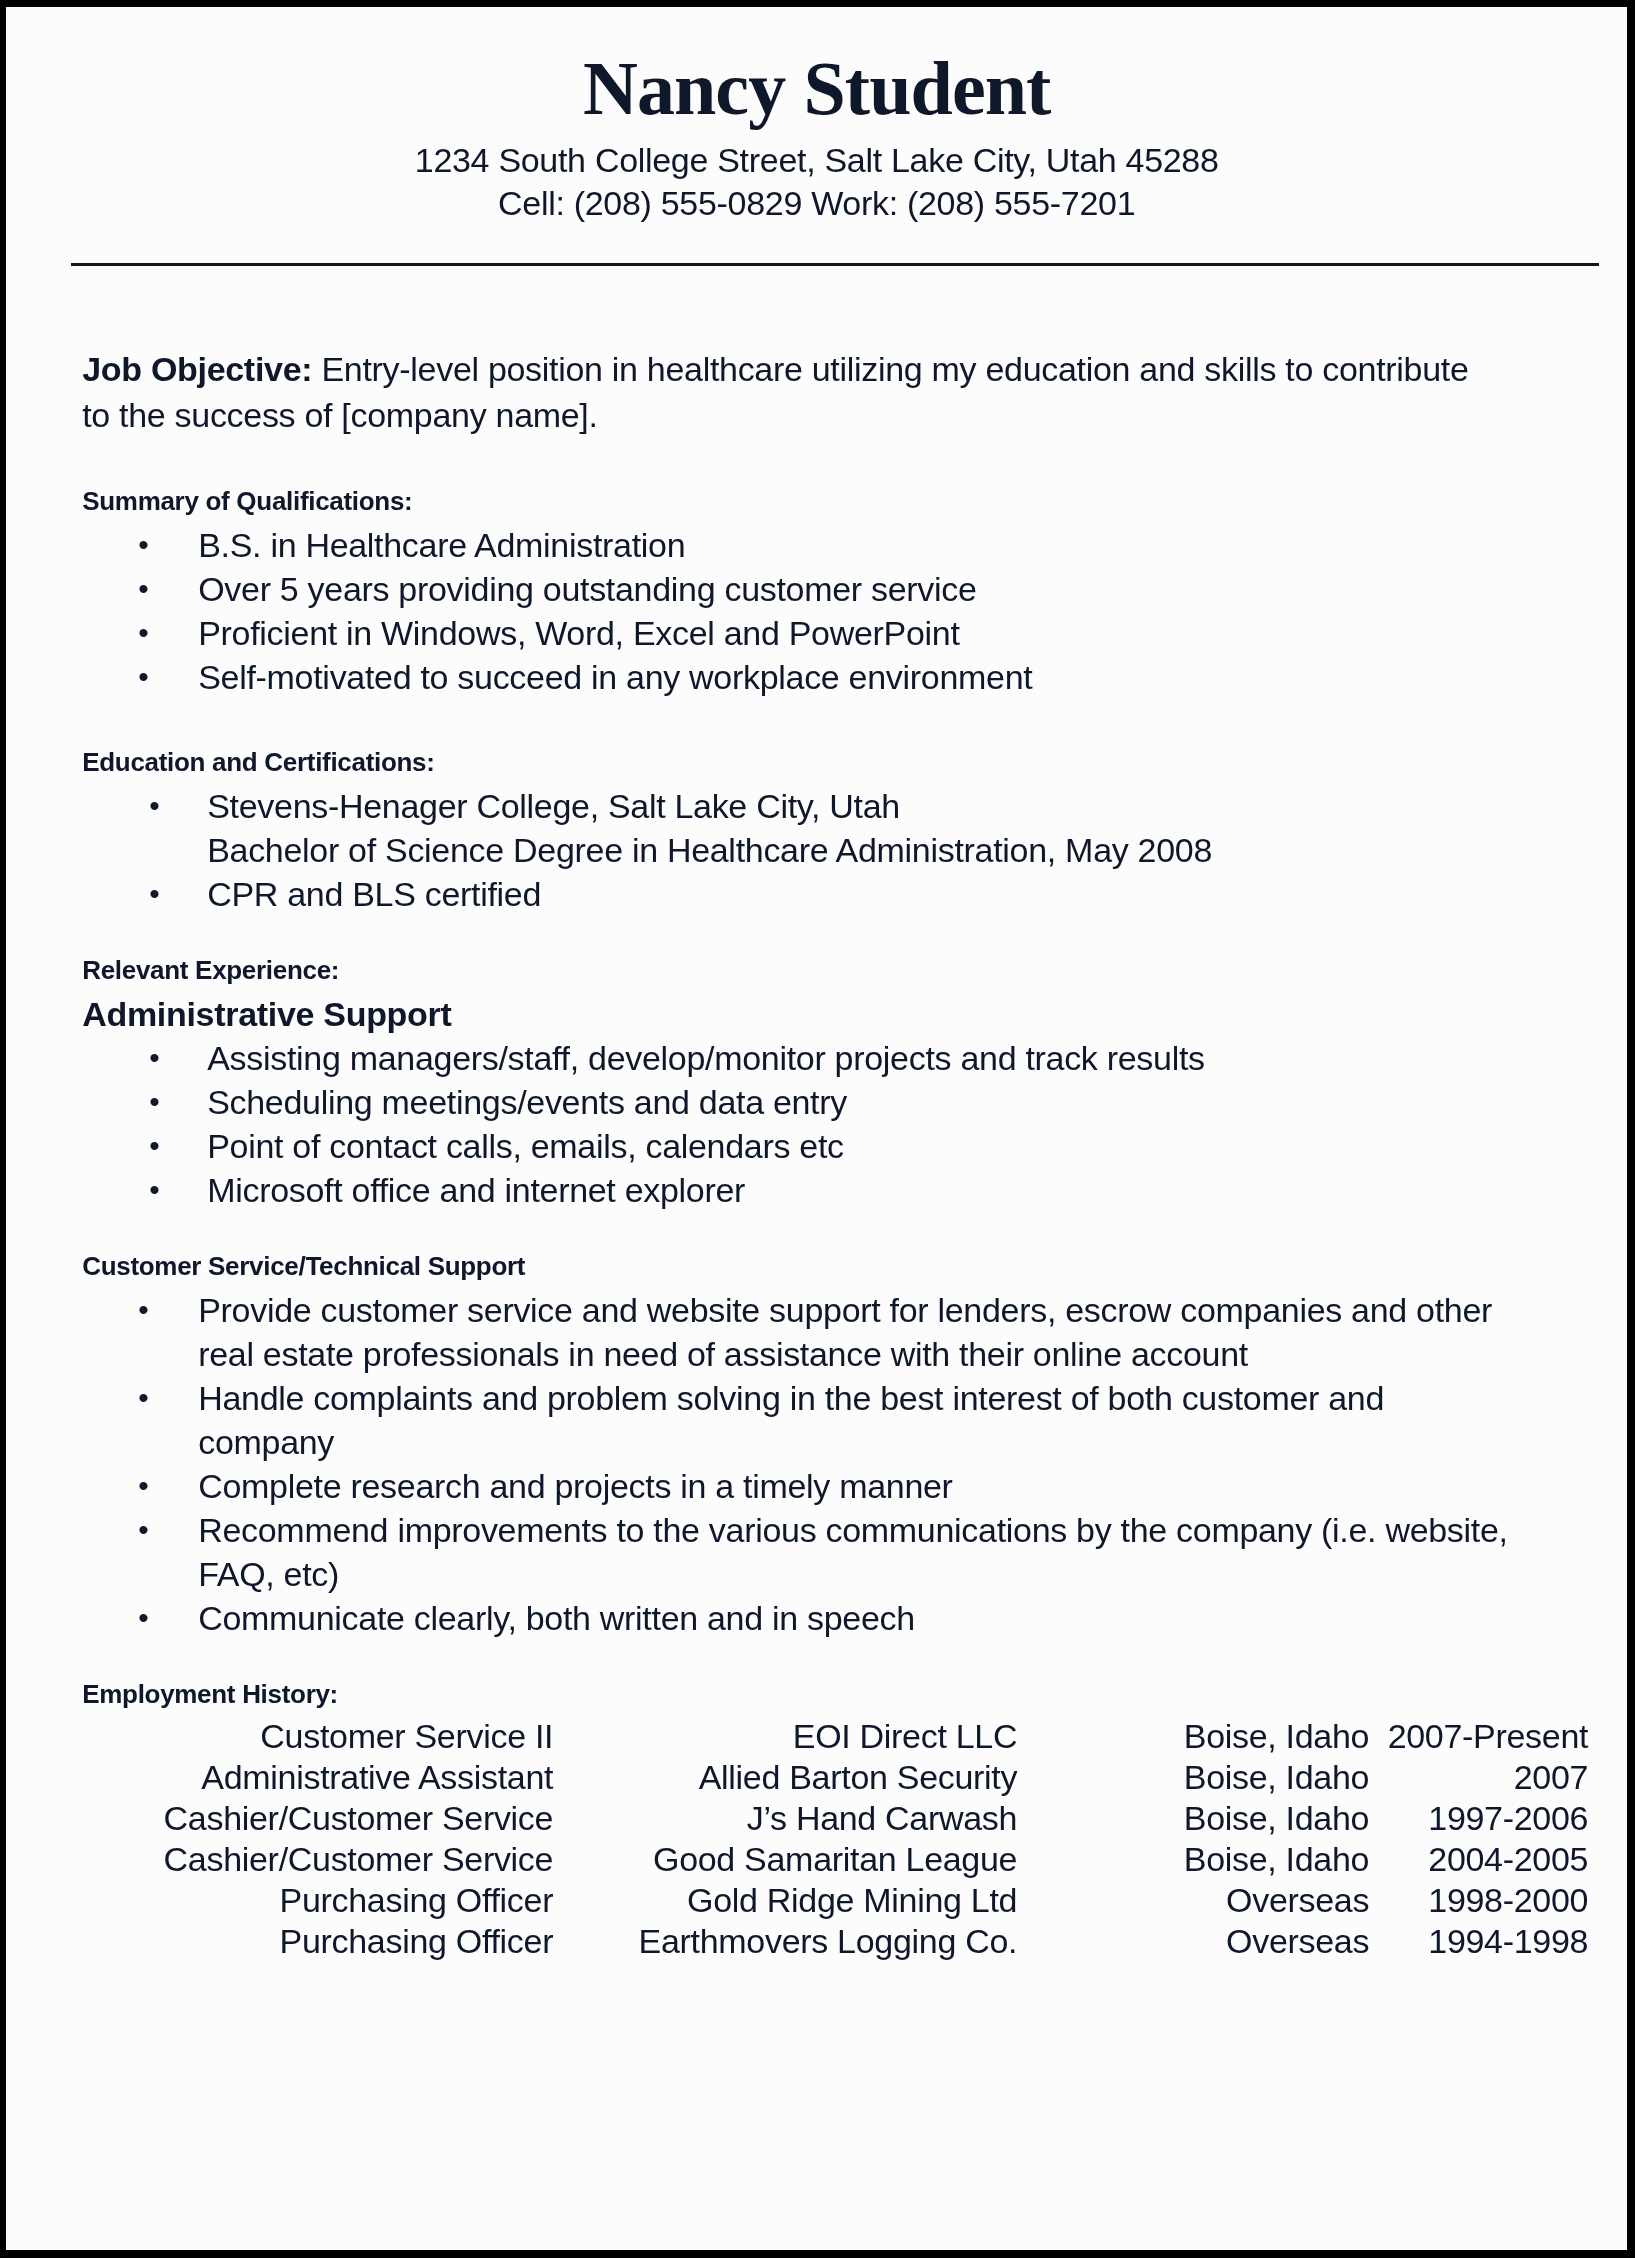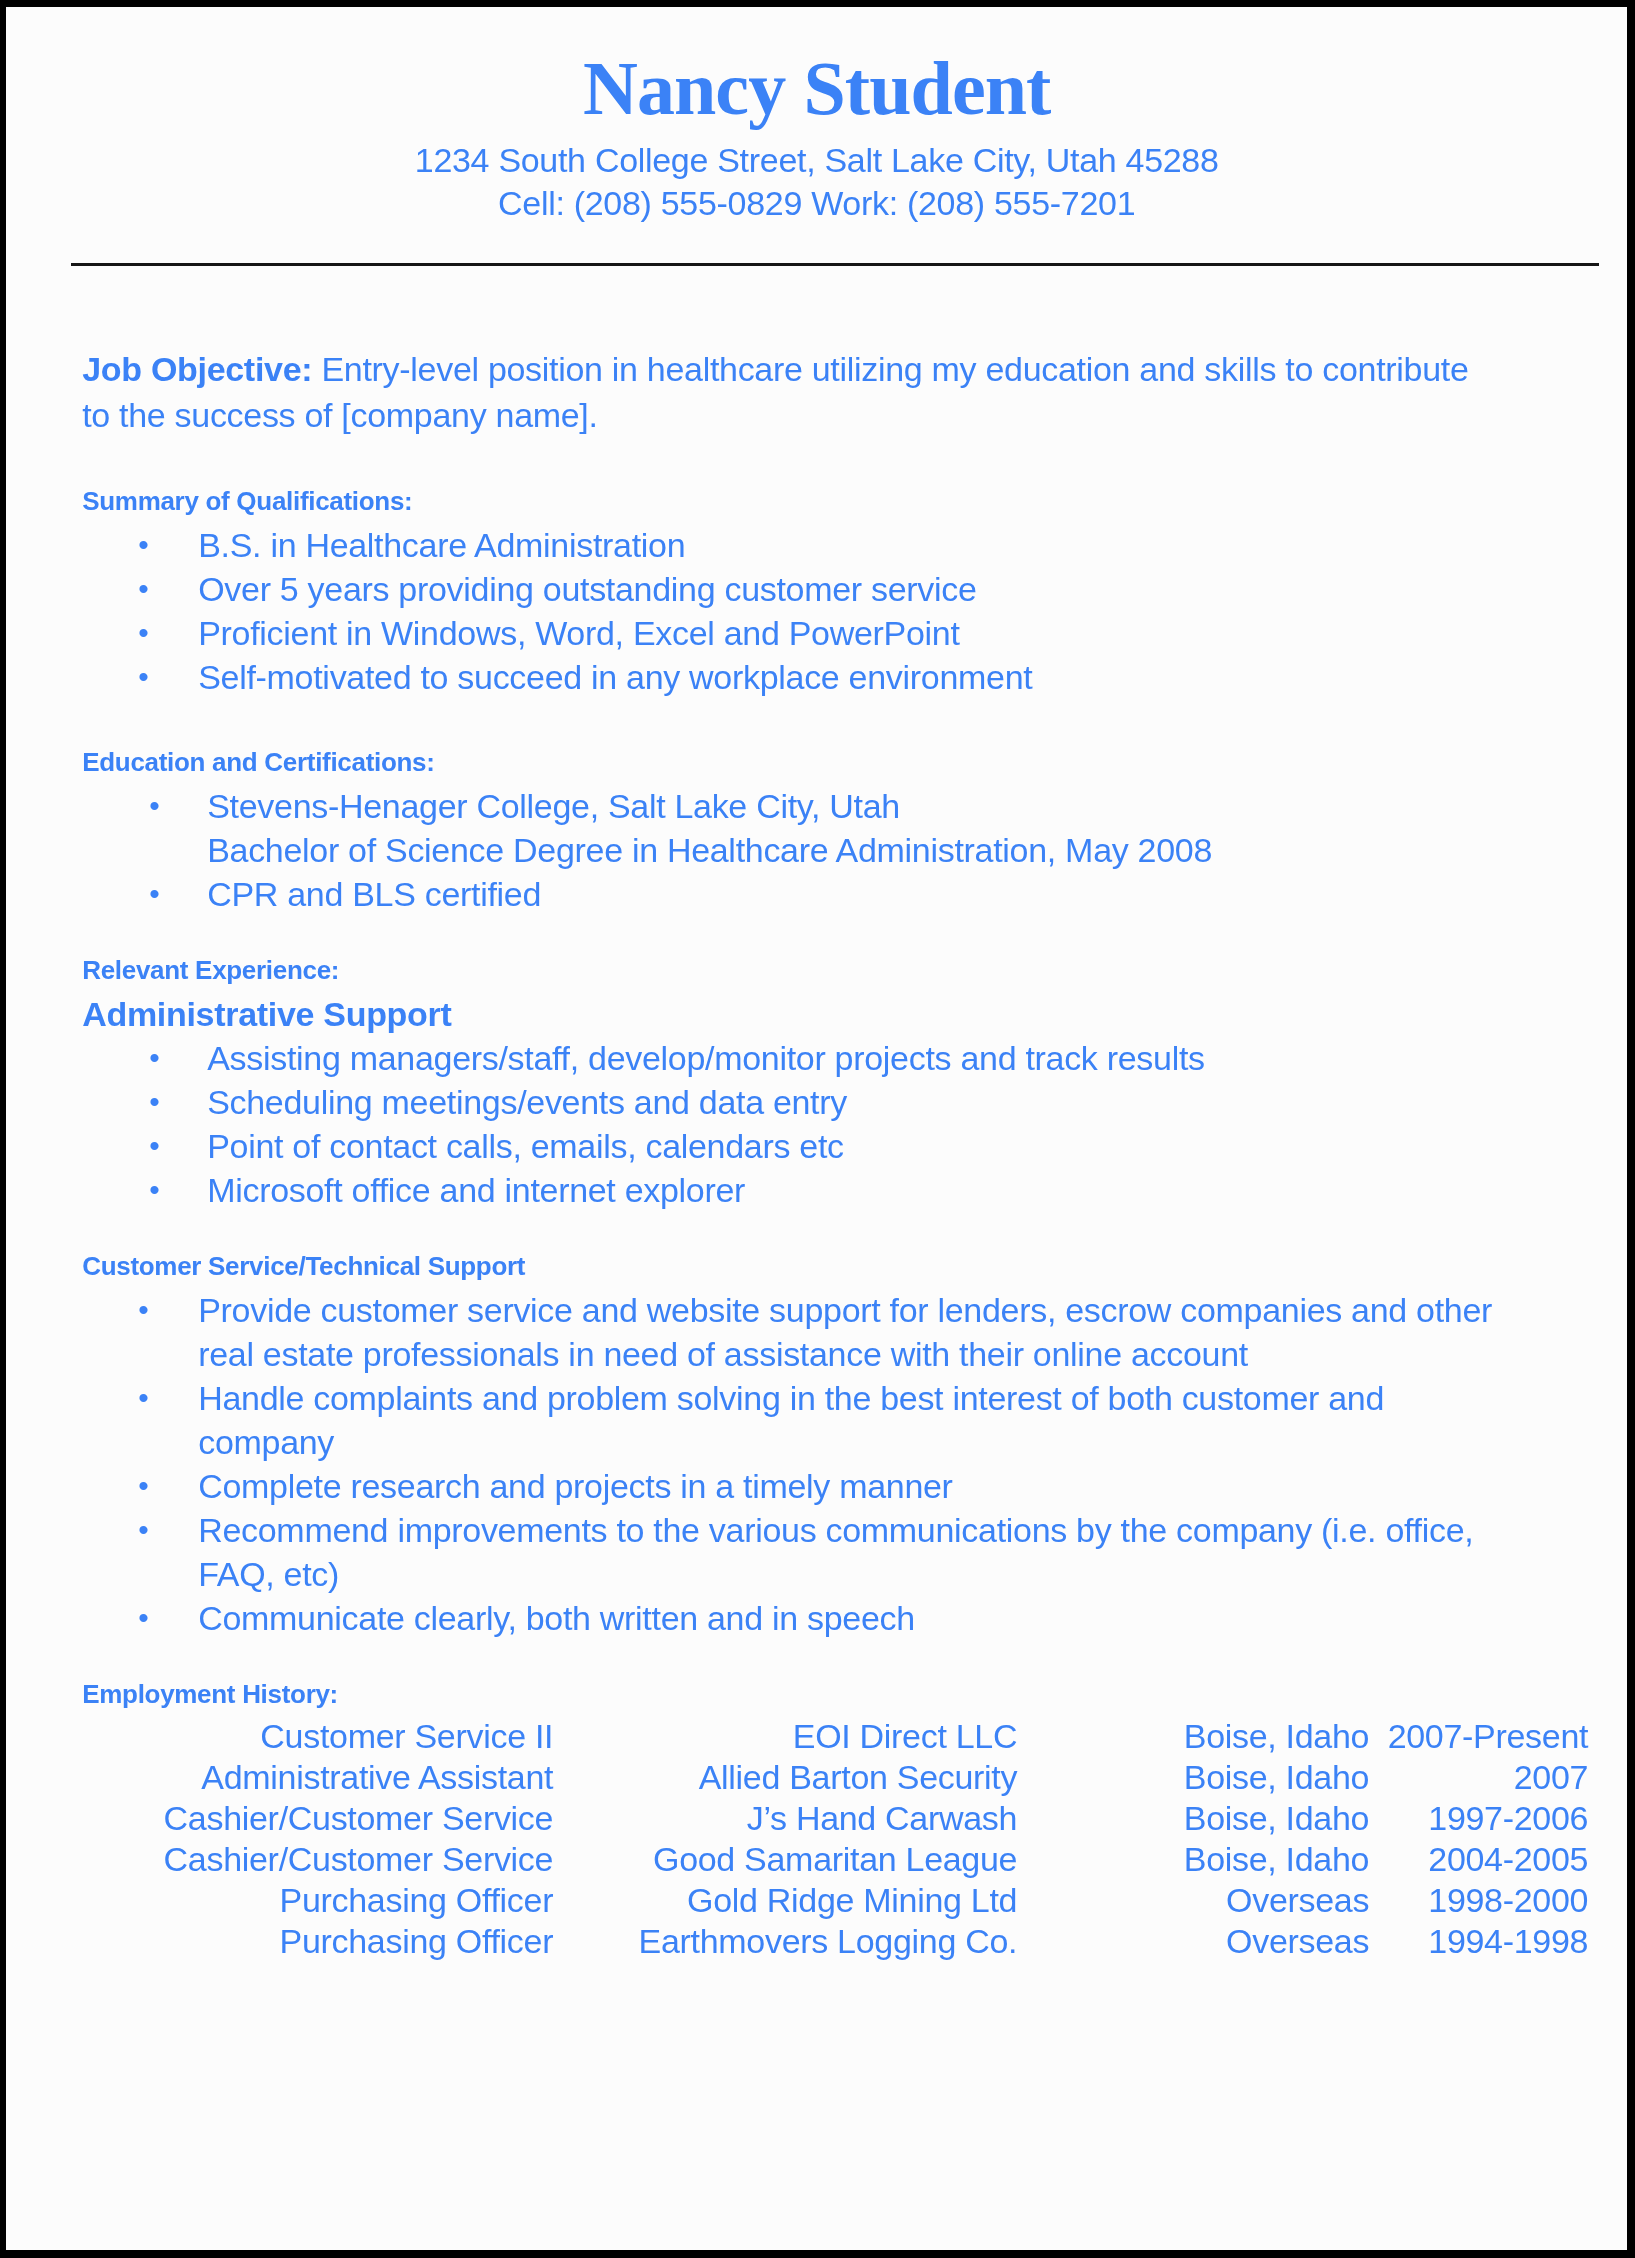--- a/index.html
+++ b/index.html
@@ -13,21 +13,21 @@
     box-sizing:border-box;
     width:1636px;height:2258px;
     background:#000;
     padding:7px 8.8px 8px 6.2px;
   }
   .page{
     box-sizing:border-box;
     width:100%;height:100%;
     background:#fcfcfc;
     overflow:hidden;
-    color:#3b82f6;
+    color:#0f172a;
     font-size:34px;
     letter-spacing:-0.3px;
   }
   
   .header{
     text-align:center;
     padding-top:42px;
   }
   .name{
     font-family:"Liberation Serif", serif;
@@ -148,21 +148,21 @@
           <span class="dot">•</span>
           <div>Handle complaints and problem solving in the best interest of both customer and</div>
           <div>company</div>
         </li>
         <li>
           <span class="dot">•</span>
           <div>Complete research and projects in a timely manner</div>
         </li>
         <li>
           <span class="dot">•</span>
-          <div>Recommend improvements to the various communications by the company (i.e. office,</div>
+          <div>Recommend improvements to the various communications by the company (i.e. website,</div>
           <div>FAQ, etc)</div>
         </li>
         <li>
           <span class="dot">•</span>
           <div>Communicate clearly, both written and in speech</div>
         </li>
       </ul>
 
       <h2 class="sec-heading tight">Employment History:</h2>
       <div class="emp-table">

